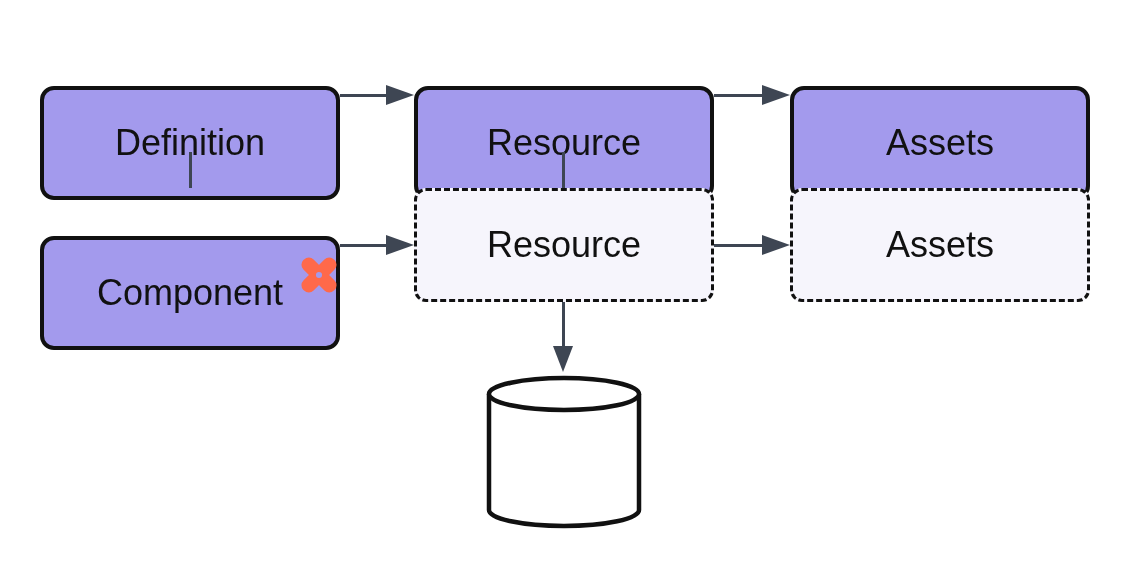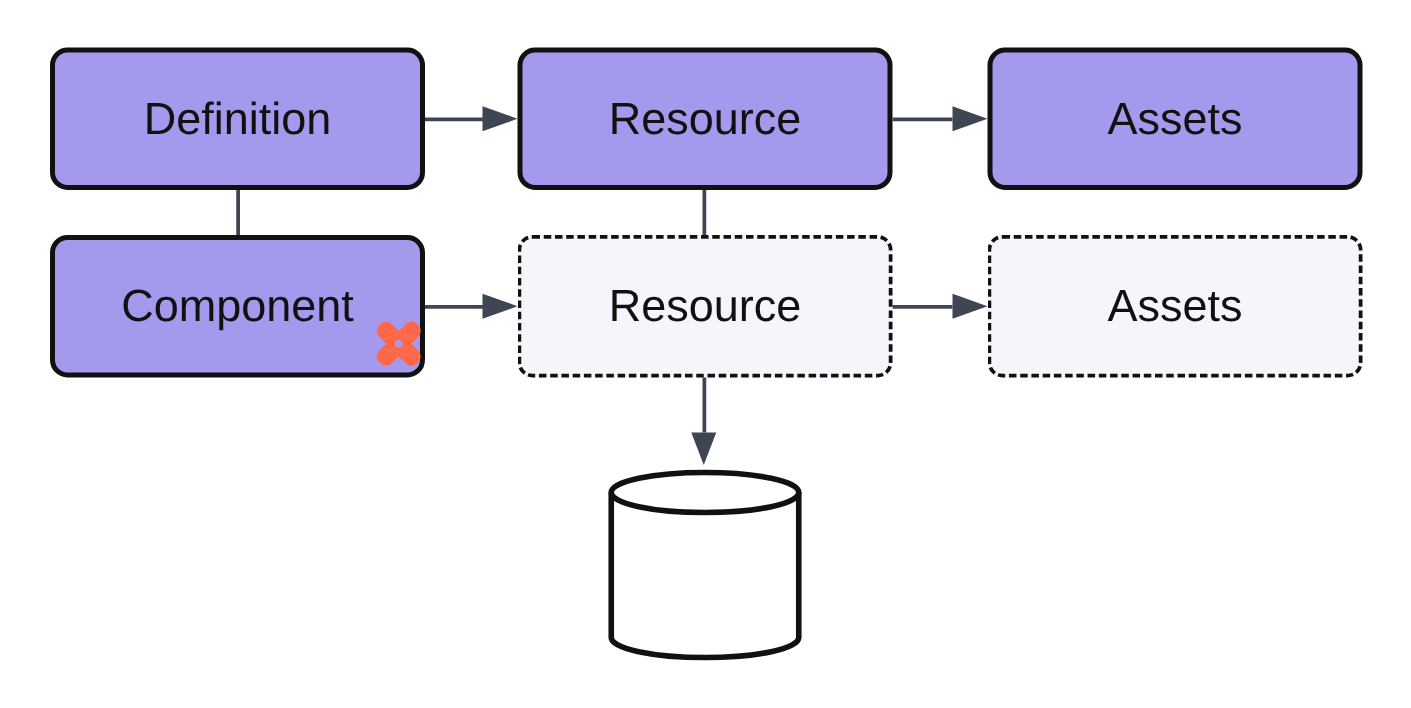--- a/index.html
+++ b/index.html
@@ -22,20 +22,21 @@
     align-items: center;
     justify-content: center;
     font-size: 36px;
     font-weight: 500;
     color: var(--text, #111111);
   }
   .node.solid {
     background: var(--node-fill, #A39AED);
     border: 4px solid var(--border, #111111);
     border-radius: 14px;
+    margin-top: 48px;
   }
   .node.dashed {
     background: var(--dashed-fill, #F6F5FC);
     border: 3px dashed var(--border, #111111);
     border-radius: 12px;
   }
   
   .n-definition   { left: 40px;  top: 38px;  width: 300px; height: 114px; }
   .n-resource-top { left: 414px; top: 38px;  width: 300px; height: 114px; }
   .n-assets-top   { left: 790px; top: 38px;  width: 300px; height: 114px; }

